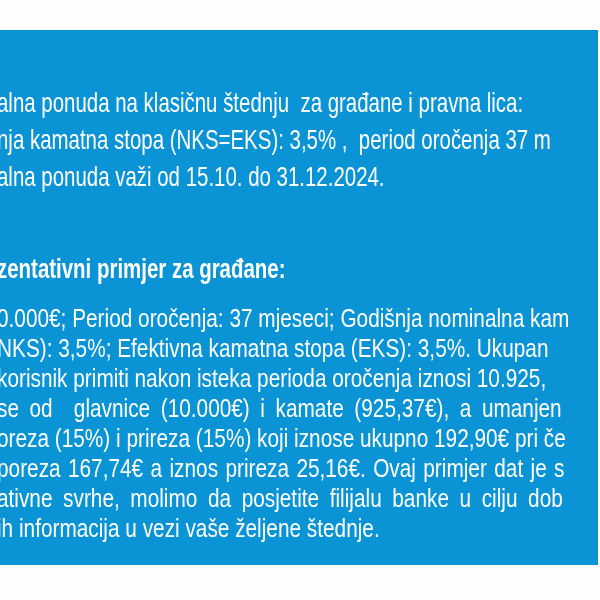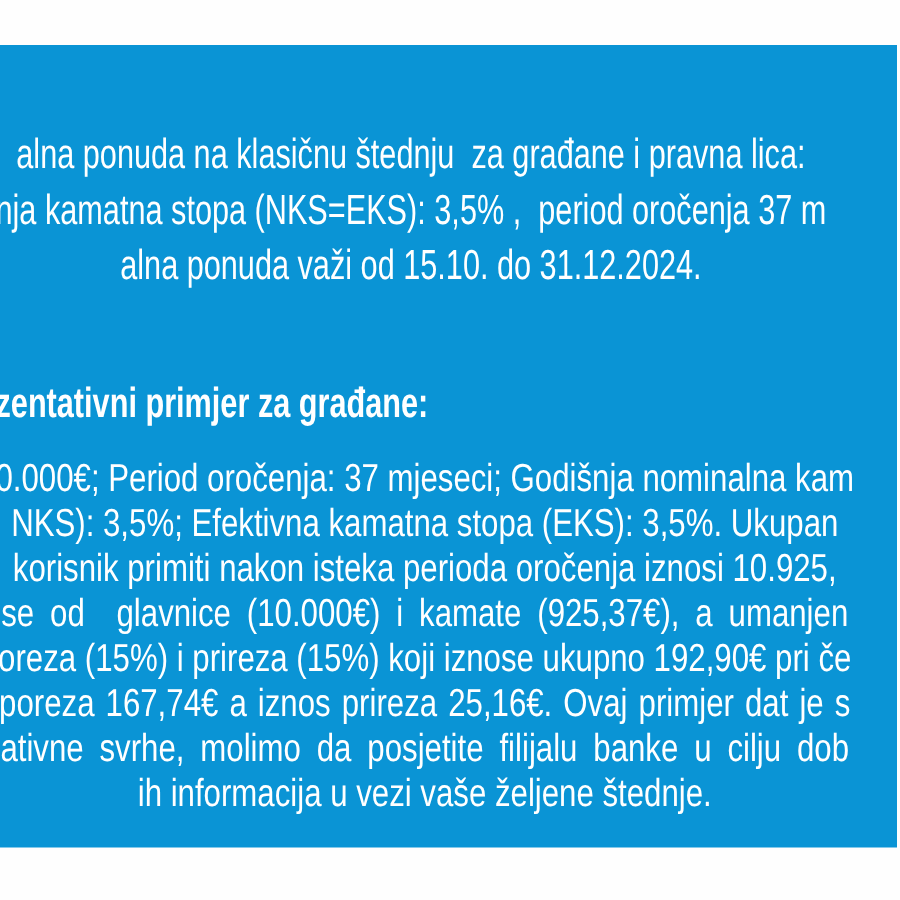--- a/index.html
+++ b/index.html
@@ -9,21 +9,20 @@
     height: 600px;
     background: #fefefe;
     overflow: hidden;
     font-family: "Liberation Sans", sans-serif;
   }
   .canvas {
     position: relative;
     width: 600px;
     height: 600px;
     background: var(--page-bg, #fefefe);
-    text-align: center;
   }
   .panel {
     position: absolute;
     left: 0;
     top: 30px;
     width: 598px;
     height: 535px;
     background: var(--panel-bg, #0a94d5);
     overflow: hidden;
   }

